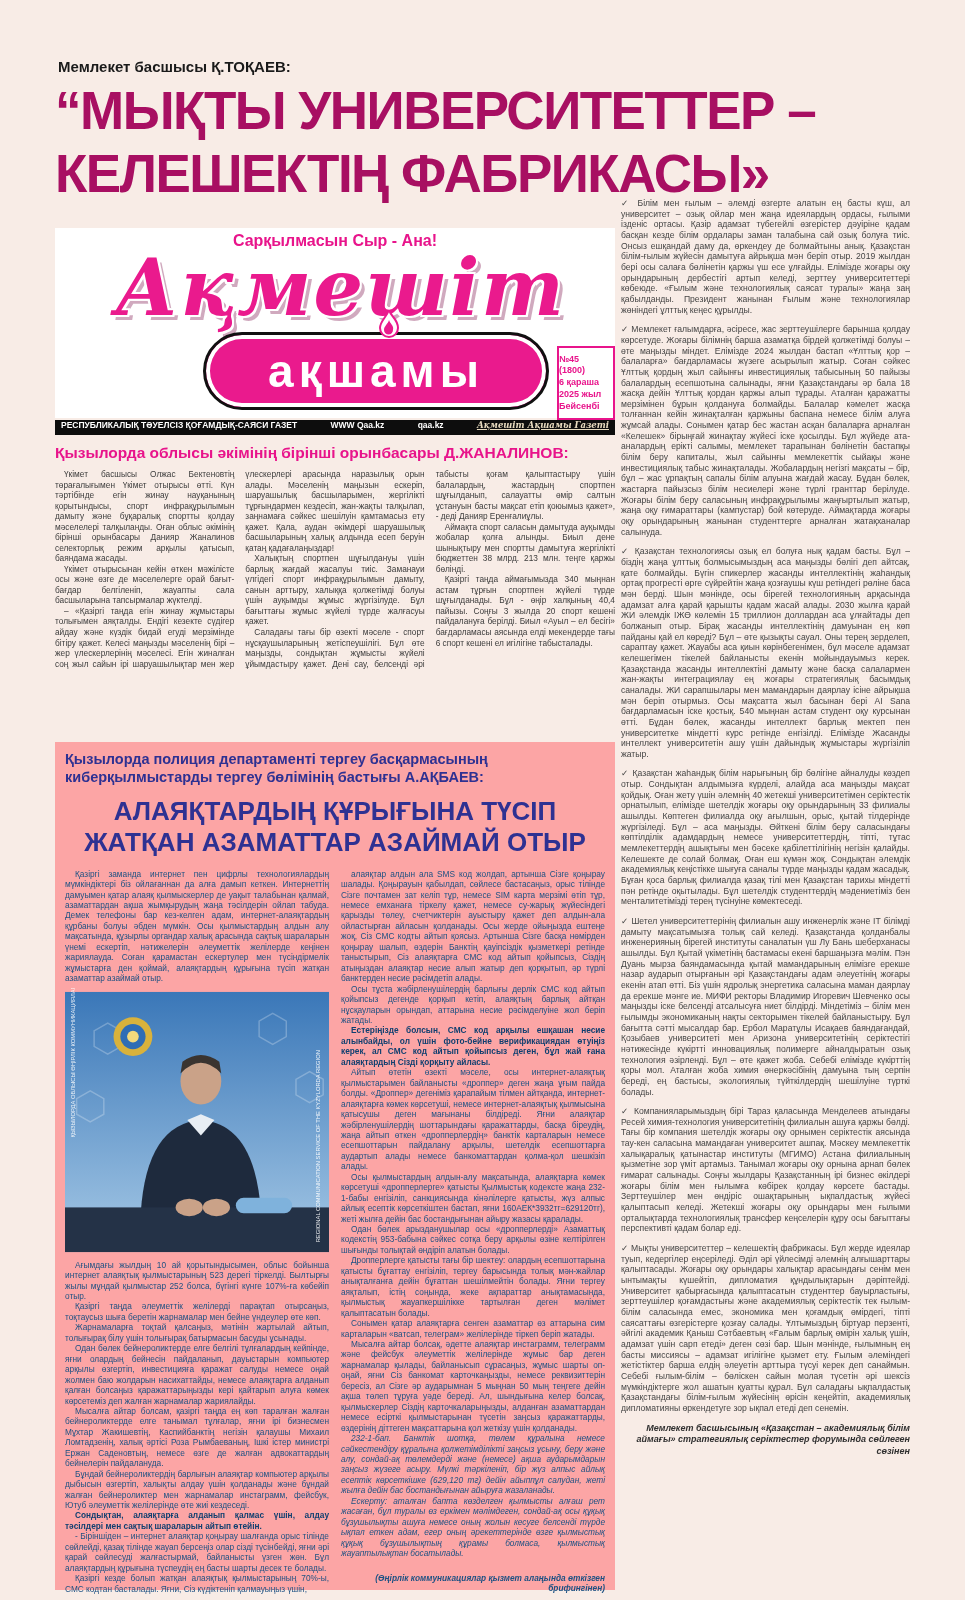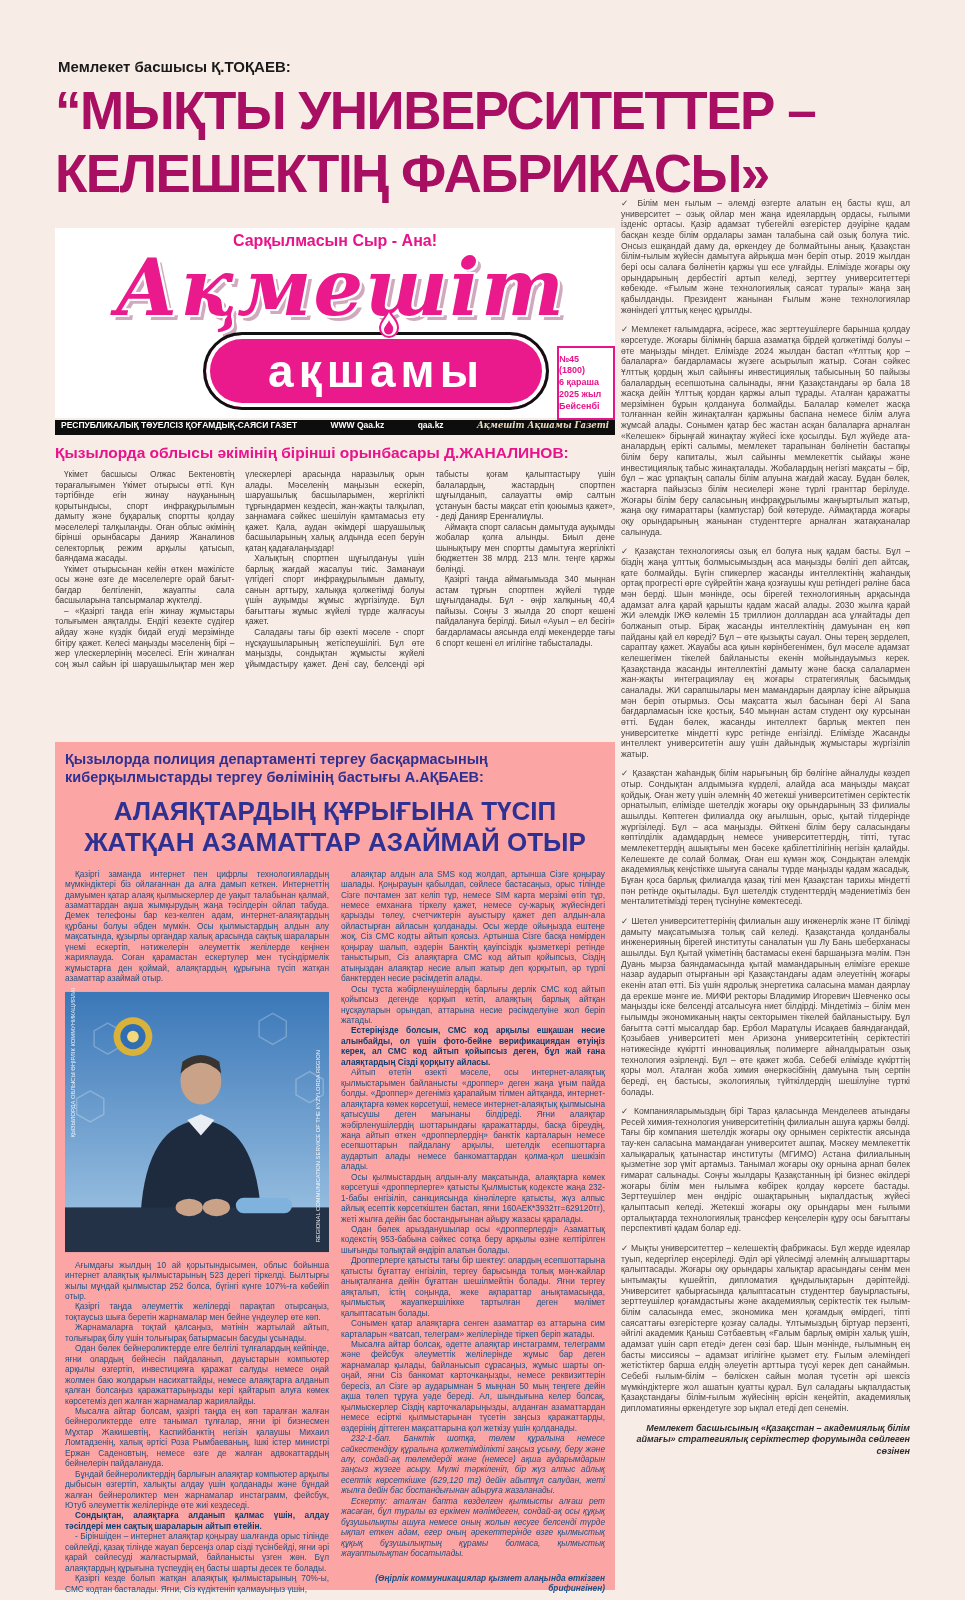--- a/index.html
+++ b/index.html
@@ -18,21 +18,21 @@
   .logo-capsule{position:absolute;left:148px;top:104px;width:340px;height:72px;background:#ea1a8d;border:3px solid #111;
                 border-radius:45px;box-shadow:inset 0 0 0 4px #fff;display:flex;align-items:center;justify-content:center;}
   .logo-capsule span{color:#fff;font-weight:bold;font-size:46px;letter-spacing:5px;}
   .flame{position:absolute;left:323px;top:82px;width:22px;height:30px;}
   .issue-box{position:absolute;right:0px;top:118px;width:54px;height:70px;background:#fff;border:2px solid #e8148b;
              color:#e8148b;font-weight:bold;font-size:9px;line-height:1.3;text-align:left;
              display:flex;flex-direction:column;justify-content:center;}
   .info-bar{position:absolute;left:55px;top:420px;width:560px;height:15px;background:#0d0d0d;color:#fff;
             display:flex;align-items:flex-start;justify-content:space-between;padding:0 6px;box-sizing:border-box;
             font-size:8.5px;font-weight:bold;}
-  .info-bar .gazette{font-family:"DejaVu Serif",serif;font-style:italic;color:#e9dcc0;font-weight:bold;}
+  .info-bar .gazette{font-family:"DejaVu Serif",serif;font-style:italic;color:#e9dcc0;font-weight:bold;text-decoration:underline;}
   
   .article1{position:absolute;left:55px;top:444px;width:560px;}
   .a1-kicker{color:#e8148b;font-weight:bold;font-size:15.5px;margin-bottom:2px;}
   .a1-headline{color:#e8148b;font-weight:bold;font-size:25px;line-height:1.18;letter-spacing:-.3px;}
   .a1-body{margin-top:7px;column-count:3;column-gap:11px;font-size:8.3px;line-height:1.27;
            text-align:justify;color:#3c3c3c;}
   .a1-body p{margin:0;text-indent:9px;}
   
   .article2{position:absolute;left:55px;top:742px;width:560px;height:848px;background:#fca5a5;
             padding:8px 10px;box-sizing:border-box;}

